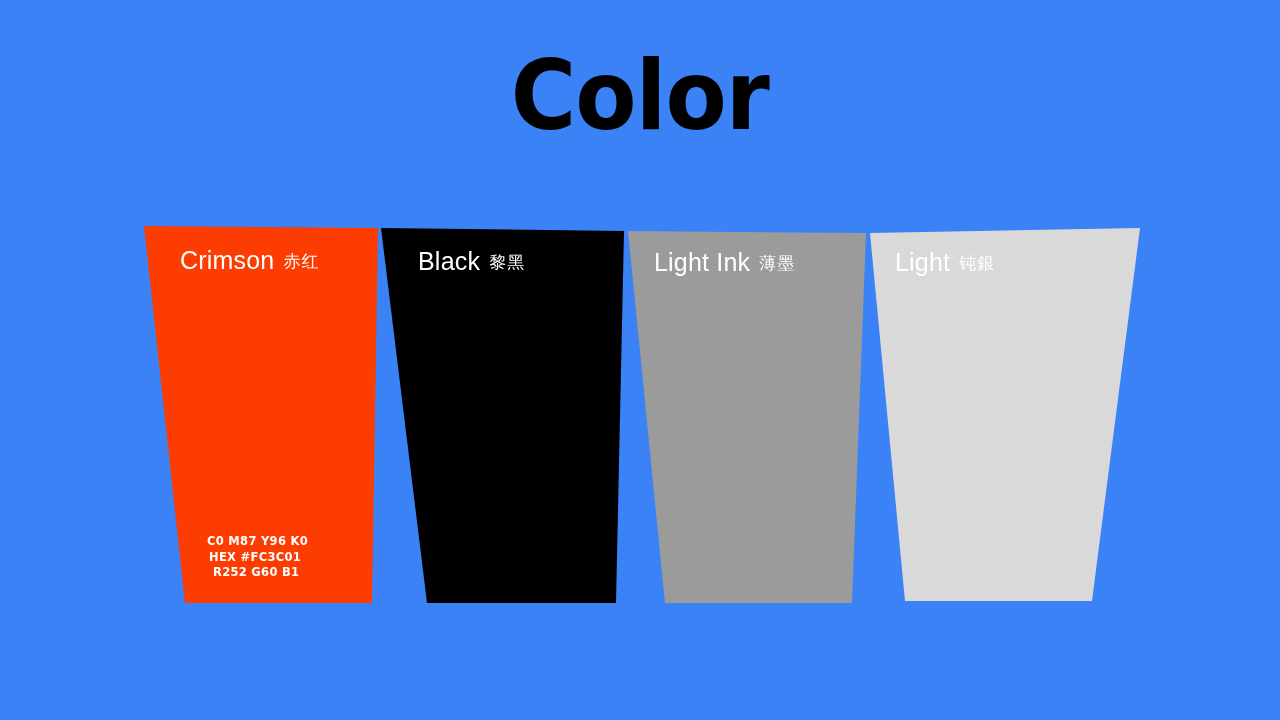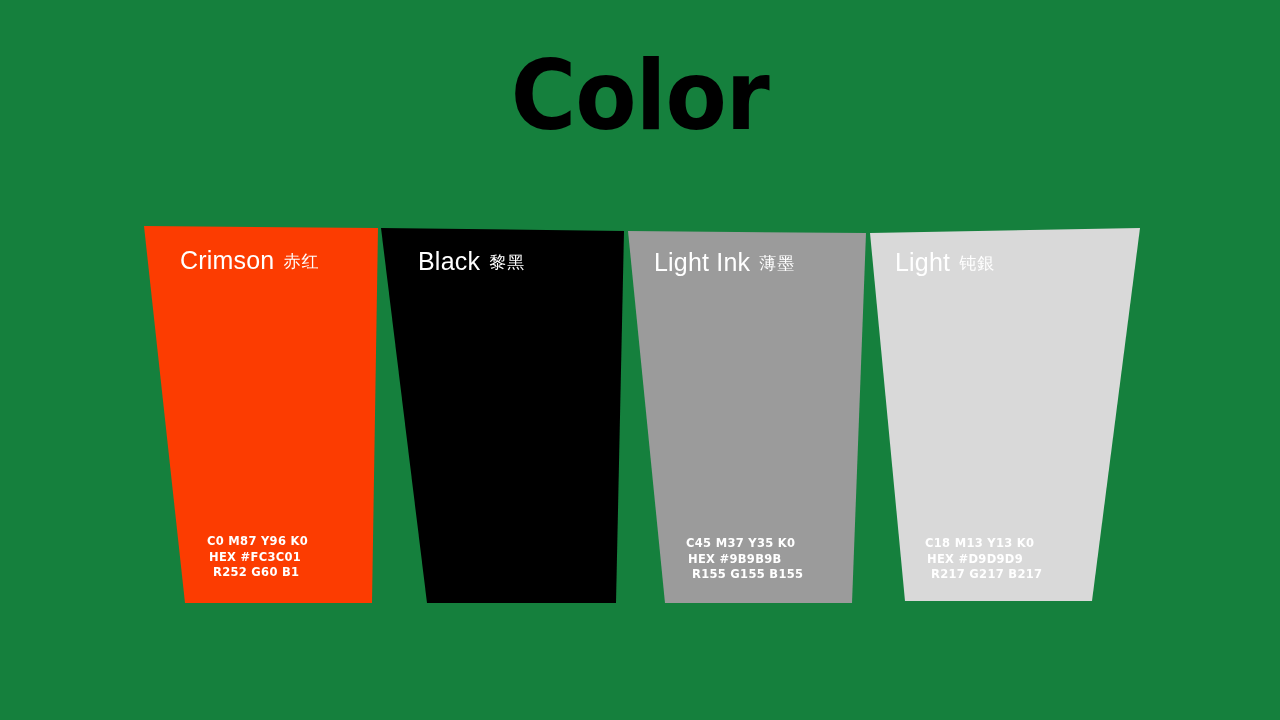--- a/index.html
+++ b/index.html
@@ -12,21 +12,21 @@
     width: 1280px;
     height: 720px;
     overflow: hidden;
     font-family: "Liberation Sans", sans-serif;
     position: relative;
   }
   #slide {
     position: relative;
     width: 1280px;
     height: 720px;
-    background: #15803d;
+    background: #3b82f6;
   }
 
   
   #title-area {
     position: absolute;
     left: 0;
     top: 48px;
     width: 1280px;
     text-align: center;
   }
@@ -135,30 +135,20 @@
         <span class="spec-line indent-2">R252  G60  B1</span>
       </div>
 
       <div class="swatch-label" style="left: 418px; top: 249px; color: rgb(255, 255, 255);">
         <span>Black</span><span class="label-cn">黎黑</span>
       </div>
 
       <div class="swatch-label" style="left: 654px; top: 250px; color: rgb(255, 255, 255); text-align: right;">
         <span>Light Ink</span><span class="label-cn">薄墨</span>
       </div>
-      <div class="swatch-specs" style="left: 686px; top: 536px; color: rgb(255, 255, 255);">
-        <span class="spec-line">C45  M37  Y35  K0</span>
-        <span class="spec-line indent-1">HEX  #9B9B9B</span>
-        <span class="spec-line indent-2">R155  G155  B155</span>
-      </div>
 
       <div class="swatch-label" style="left: 895px; top: 250px; color: rgb(255, 255, 255);">
         <span>Light</span><span class="label-cn">钝銀</span>
-      </div>
-      <div class="swatch-specs specs-faint" style="left: 925px; top: 536px; color: rgb(255, 255, 255);">
-        <span class="spec-line">C18  M13  Y13  K0</span>
-        <span class="spec-line indent-1">HEX  #D9D9D9</span>
-        <span class="spec-line indent-2">R217  G217  B217</span>
       </div>
 
     </div>
   </div>
 </div>
 
 </body></html>

